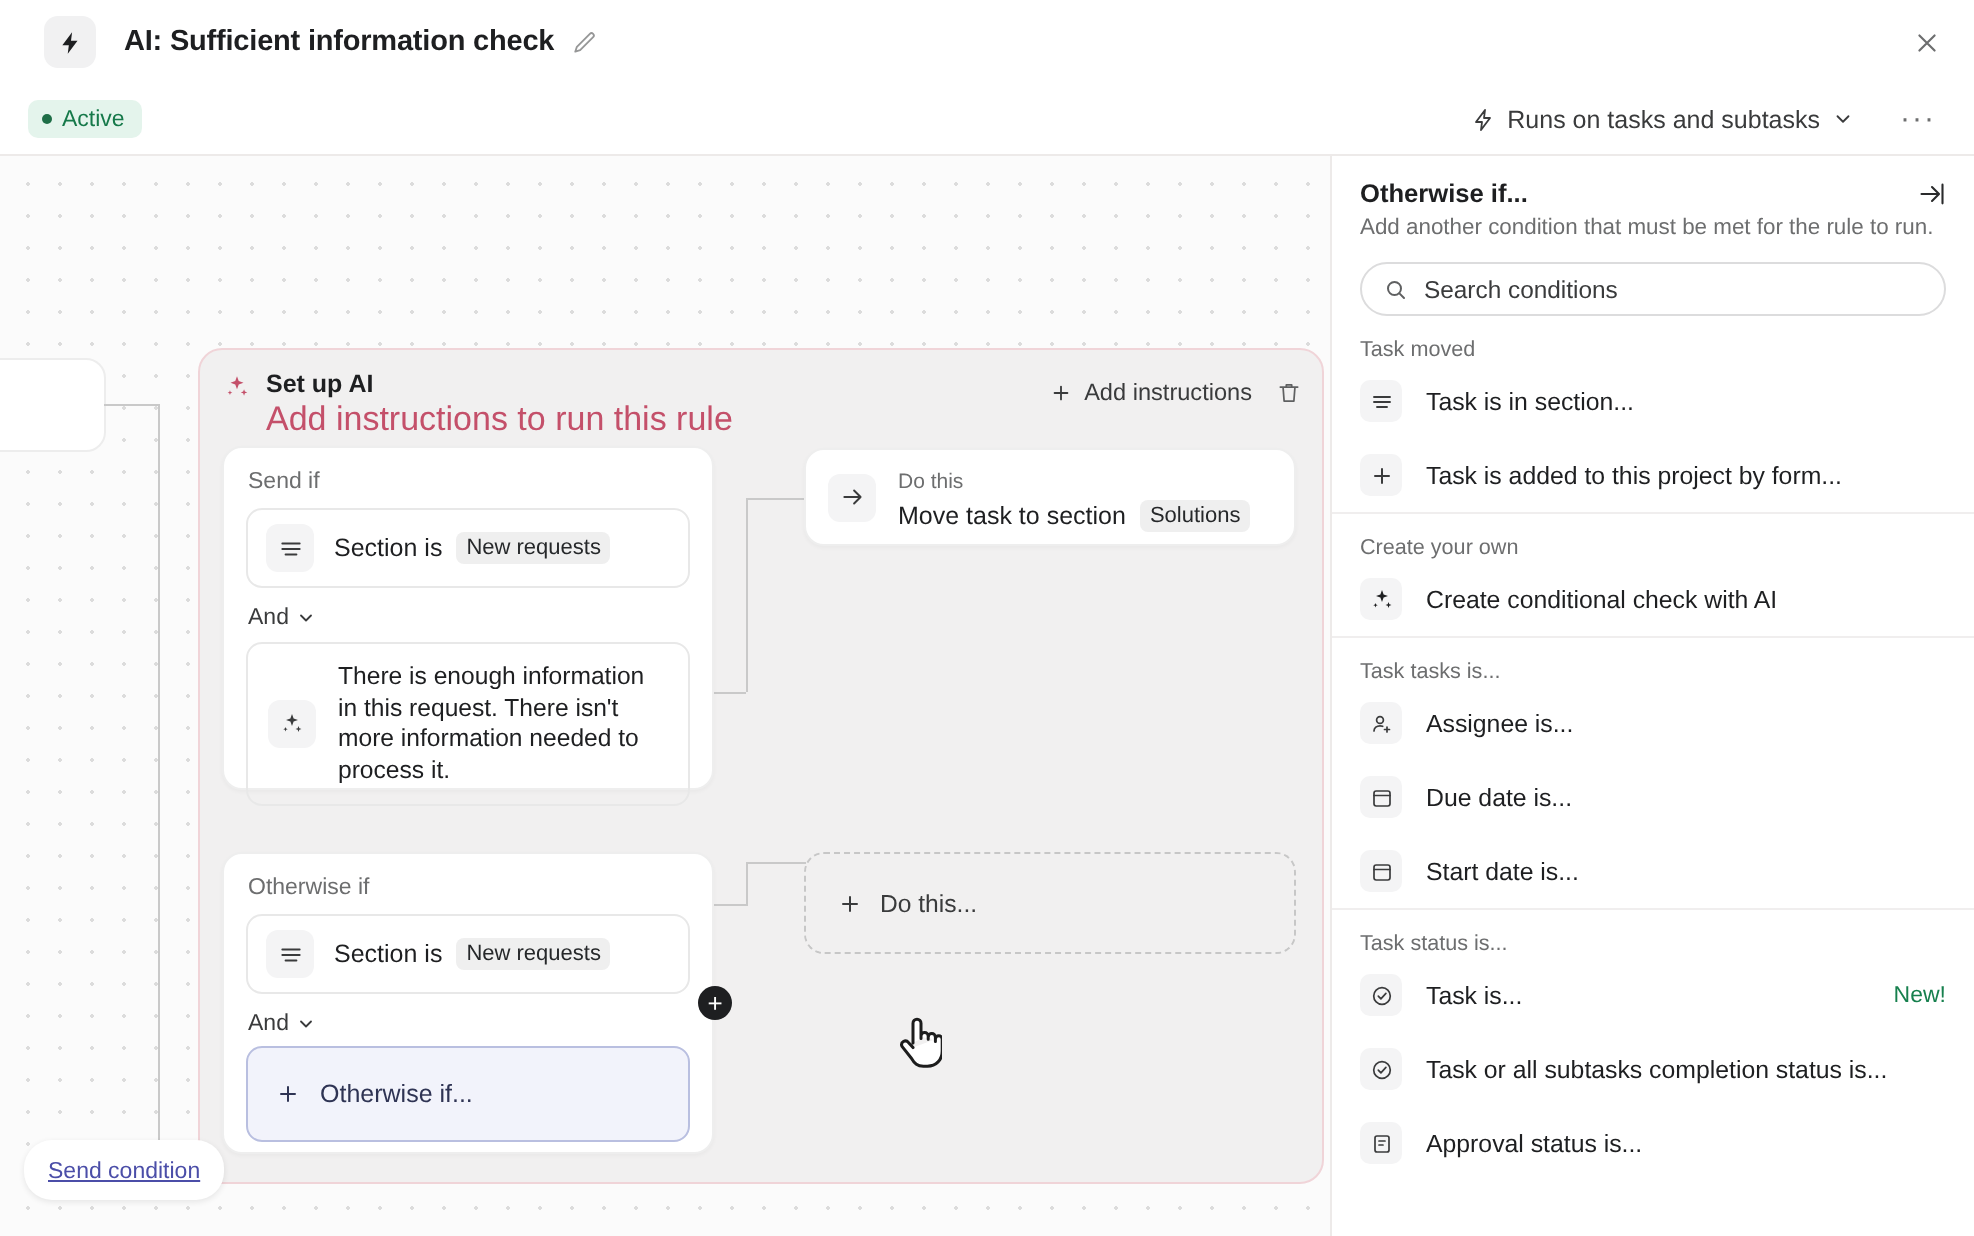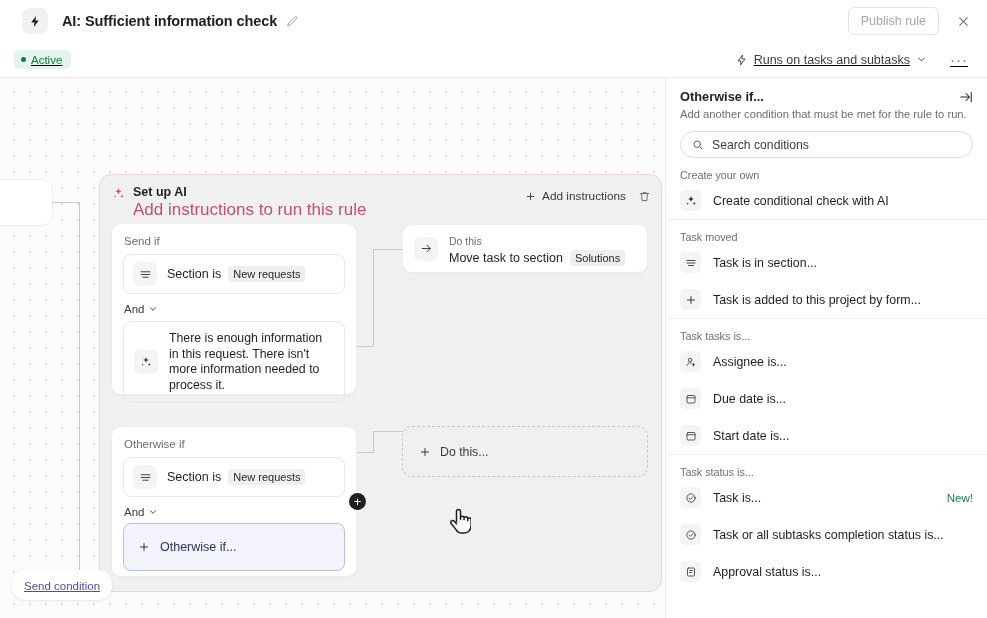--- a/index.html
+++ b/index.html
@@ -43,21 +43,20 @@
     color: #6d6e6f; background: none; border: none; cursor: pointer;
   }
 
   
   .subbar {
     height: 36px; flex: 0 0 36px;
     display: flex; align-items: center;
     padding: 0 12px 0 14px;
     background: #fff;
     border-bottom: 1px solid #edeae9;
-    text-decoration: underline;
   }
   .badge-active {
     display: inline-flex; align-items: center; gap: 5px;
     background: #e4f4ec; color: #16794a;
     font-size: 11.5px; border-radius: 5px; padding: 3.5px 9px 3.5px 7px;
   }
   .badge-dot { width: 5px; height: 5px; border-radius: 50%; background: #1e6e47; }
   .subbar-spacer { flex: 1 1 auto; }
   .runs-on {
     display: inline-flex; align-items: center; gap: 6px;
@@ -240,21 +239,20 @@
           <path d="M13 2 4 14h6l-1 8 9-12h-6l1-8z"></path>
         </svg>
     </div>
     <div class="rule-title">AI: Sufficient information check</div>
     <div class="edit-icon">
       <svg width="13" height="13" viewBox="0 0 24 24" fill="none" stroke="#5f6061" stroke-width="1.7" stroke-linecap="round" stroke-linejoin="round">
           <path d="M16.5 3.5a2.1 2.1 0 0 1 3 3L7.5 18.5 3 20l1.5-4.5z"></path>
         </svg>
     </div>
     <div class="topbar-spacer"></div>
-    <button class="publish-btn">Publish rule</button>
     <button class="close-btn">
       <svg width="13" height="13" viewBox="0 0 24 24" fill="none" stroke="currentColor" stroke-width="2" stroke-linecap="round">
           <path d="M5 5l14 14M19 5L5 19"></path>
         </svg>
     </button>
   </div>
 
   <div class="subbar">
     <div class="badge-active">
       <span class="badge-dot"></span>
@@ -443,54 +441,54 @@
                 <path d="M15.4 15.4 20 20"></path>
               </svg>
           </span>
           <input type="text" value="" placeholder="Search conditions" style="">
         </div>
       </div>
 
       <div class="panel-scroll">
 
         <div class="sect">
+          <div class="sect-label">Task moved</div>
+          <div class="opt-row">
+            <span class="opt-ico">
+              <svg width="12" height="12" viewBox="0 0 24 24" fill="none" stroke="#3a3b3c" stroke-width="1.9" stroke-linecap="round">
+                  <path d="M4 7h16M4 12h16M7 17h10"></path>
+                </svg>
+            </span>
+            <span class="opt-label">Task is in section...</span>
+          </div>
+          <div class="opt-row">
+            <span class="opt-ico">
+              <svg width="12" height="12" viewBox="0 0 24 24" fill="none" stroke="#3a3b3c" stroke-width="2" stroke-linecap="round">
+                  <path d="M12 5v14M5 12h14"></path>
+                </svg>
+            </span>
+            <span class="opt-label">Task is added to this project by form...</span>
+          </div>
+        </div>
+
+        <div class="sect">
           <div class="sect-label">Create your own</div>
           <div class="opt-row">
             <span class="opt-ico">
               <svg width="12" height="12" viewBox="0 0 24 24" fill="#1e1f21">
                   <path d="M12 2l1.6 4.4L18 8l-4.4 1.6L12 14l-1.6-4.4L6 8l4.4-1.6z"></path>
                   <path d="M18.5 14l.8 2.2 2.2.8-2.2.8-.8 2.2-.8-2.2-2.2-.8 2.2-.8z"></path>
                   <path d="M5.5 15l.6 1.6 1.6.6-1.6.6-.6 1.6-.6-1.6-1.6-.6 1.6-.6z"></path>
                 </svg>
             </span>
             <span class="opt-label">Create conditional check with AI</span>
           </div>
         </div>
 
         <div class="sect">
-          <div class="sect-label">Task moved</div>
-          <div class="opt-row">
-            <span class="opt-ico">
-              <svg width="12" height="12" viewBox="0 0 24 24" fill="none" stroke="#3a3b3c" stroke-width="1.9" stroke-linecap="round">
-                  <path d="M4 7h16M4 12h16M7 17h10"></path>
-                </svg>
-            </span>
-            <span class="opt-label">Task is in section...</span>
-          </div>
-          <div class="opt-row">
-            <span class="opt-ico">
-              <svg width="12" height="12" viewBox="0 0 24 24" fill="none" stroke="#3a3b3c" stroke-width="2" stroke-linecap="round">
-                  <path d="M12 5v14M5 12h14"></path>
-                </svg>
-            </span>
-            <span class="opt-label">Task is added to this project by form...</span>
-          </div>
-        </div>
-
-        <div class="sect">
           <div class="sect-label">Task tasks is...</div>
           <div class="opt-row">
             <span class="opt-ico">
               <svg width="12" height="12" viewBox="0 0 24 24" fill="none" stroke="#3a3b3c" stroke-width="1.7" stroke-linecap="round">
                   <circle cx="10" cy="8" r="3.4"></circle>
                   <path d="M4 19c0-3.3 2.7-5.2 6-5.2 1 0 1.9.2 2.7.5"></path>
                   <path d="M17 15v5M14.5 17.5h5"></path>
                 </svg>
             </span>
             <span class="opt-label">Assignee is...</span>

